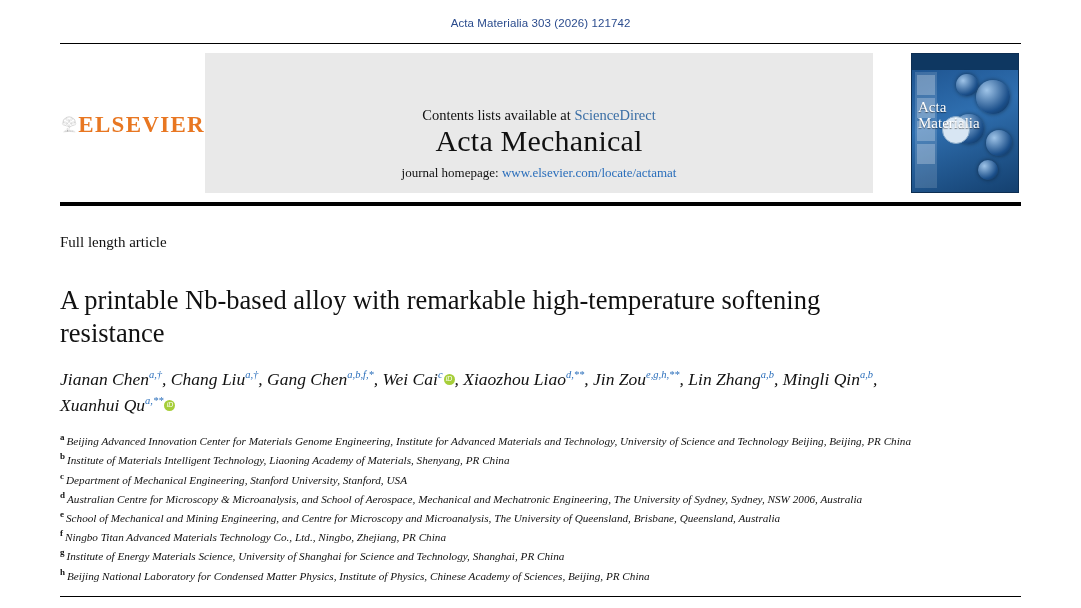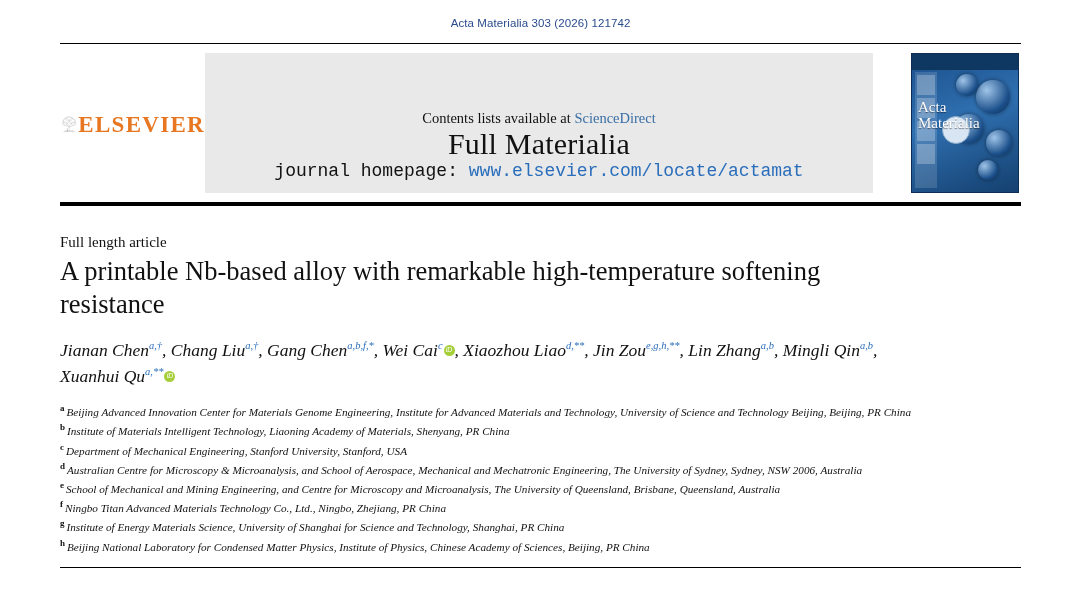--- a/index.html
+++ b/index.html
@@ -84,23 +84,24 @@
   .contents-line .sd-link {
     color: #3a6ea5;
   }
   .journal-title {
     font-family: "Liberation Serif", serif;
     font-size: 30px;
     color: #111;
     letter-spacing: 0.2px;
   }
   .homepage-line {
-    font-family: Liberation Mono, monospace;
-    font-size: 18px;
-    color: #111;
+    font-family: Liberation Serif, serif;
+    font-size: 13px;
+    color: #111;
+    margin-top: 7px;
   }
   .homepage-line .hp-link {
     color: #2a6ebb;
   }
   .cover-cell {
     width: 110px;
     flex: 0 0 110px;
     margin-left: 14px;
     display: flex;
     align-items: flex-end;
@@ -175,21 +176,21 @@
   .article-type {
     font-family: "Liberation Serif", serif;
     font-size: 15px;
     color: #111;
   }
   .article-title {
     font-family: "Liberation Serif", serif;
     font-size: 26.5px;
     line-height: 1.24;
     color: #111;
-    margin-top: 4px;
+    margin-top: 33px;
     max-width: 830px;
     font-weight: 400;
   }
   .authors {
     font-family: "Liberation Serif", serif;
     font-size: 17.5px;
     line-height: 1.45;
     color: #111;
     margin-top: 10px;
     max-width: 860px;
@@ -274,21 +275,21 @@
             <path d="M41 84 L41 94 M41 86 L36 92 M41 86 L46 92"></path>
           </g>
         </svg>
         <div class="elsevier-word">ELSEVIER</div>
       </div>
 
       <div class="journal-cell">
         <div class="contents-line">
           <span>Contents lists available at </span><span class="sd-link">ScienceDirect</span>
         </div>
-        <div class="journal-title">Full Materialia</div>
+        <div class="journal-title">Acta Mechanical</div>
         <div class="homepage-line">
           <span>journal homepage: </span><span class="hp-link">www.elsevier.com/locate/actamat</span>
         </div>
       </div>
 
       <div class="cover-cell">
         <div class="cover-img">
           <div class="cover-topbar"></div>
           <div class="cover-left-strip">
             <div></div>

